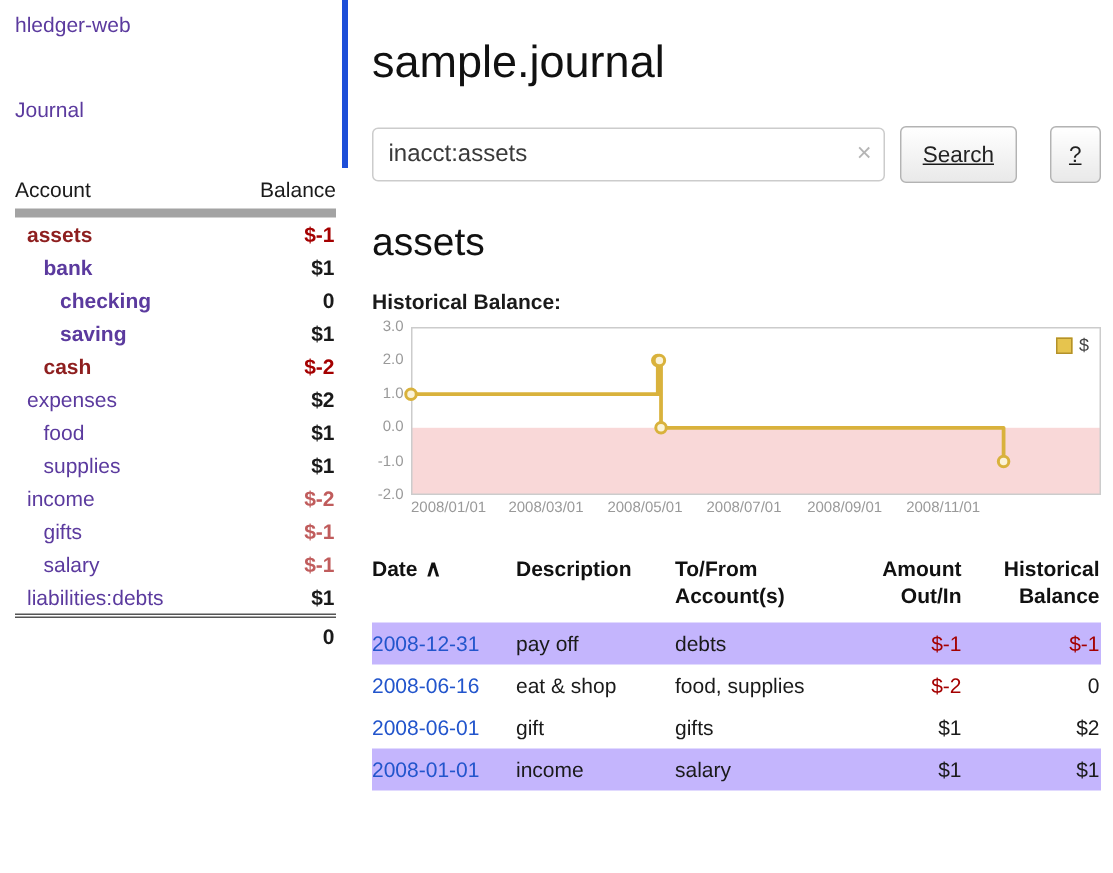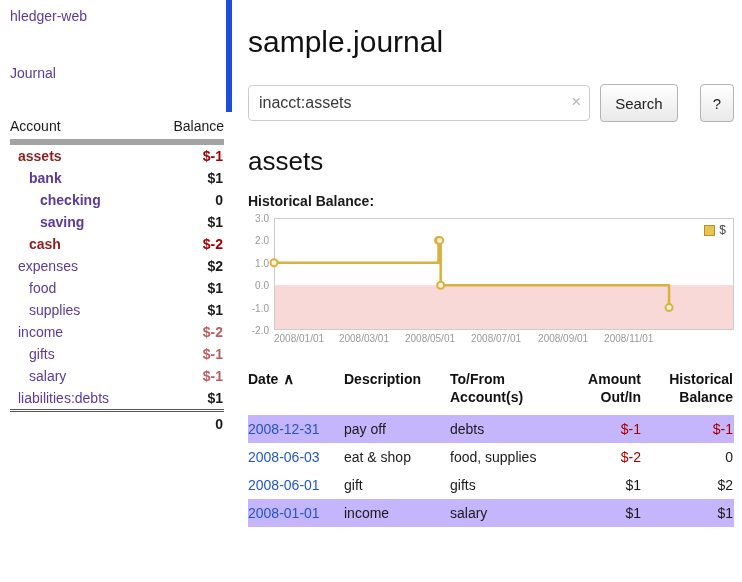--- a/index.html
+++ b/index.html
@@ -8,21 +8,21 @@
     width: 742px; height: 582px;
     background: #ffffff;
     font-family: "Liberation Sans", sans-serif;
     color: #1a1a1a;
     overflow: hidden;
   }
   .app { position: relative; width: 742px; height: 582px; }
 
   
   .sidebar { position: absolute; left: 0; top: 0; width: 232px; height: 582px; }
-  .sidebar-top { height: 112px; padding: 8px 10px; border-right: 6px solid #1d4ed8; }
+  .sidebar-top { height: 112px; padding: 8px 10px; border-right: 4px solid #1d4ed8; }
   a.plink { color: #5b3a9e; text-decoration: none; cursor: pointer; }
   .brand { font-size: 14px; }
   .journal { font-size: 14px; margin-top: 41px; }
   .accounts-wrap { padding: 2px 8px 0 10px; }
   table.accounts { width: 100%; border-collapse: collapse; font-size: 14px; }
   table.accounts th {
     font-weight: normal; padding: 4px 0 5px 0;
     border-bottom: 6px solid #a3a3a3; color: #1a1a1a;
   }
   table.accounts th.acc-h { text-align: left; }
@@ -38,21 +38,21 @@
   .bal.tone-negative-muted { color: #c05c5c; }
   table.accounts td.total {
     border-top: 3px double #555555; font-weight: bold; color: #1a1a1a;
     padding-top: 4px;
   }
 
   
   .main { position: absolute; left: 248px; top: 17px; width: 486px; }
   h1.page-title { font-size: 30px; font-weight: normal; margin: 8px 0 0 0; color: #111; }
 
-  .search-row { display: flex; align-items: center; margin-top: 25px; }
+  .search-row { display: flex; align-items: center; margin-top: 25px; text-decoration: underline; }
   .searchbox { position: relative; width: 344px; height: 36px; }
   .searchbox input {
     width: 100%; height: 100%;
     border: 1px solid #cccccc; border-radius: 4px;
     padding: 0 28px 0 10px; font-size: 16px; color: #3a3a3a;
     font-family: "Liberation Sans", sans-serif;
     outline: none;
   }
   .clear-x {
     position: absolute; right: 9px; top: 7px;
@@ -263,21 +263,21 @@
       </thead>
       <tbody>
           <tr class="shaded">
             <td><a class="datelink">2008-12-31</a></td>
             <td>pay off</td>
             <td class="accts">debts</td>
             <td class="r neg">$-1</td>
             <td class="r neg">$-1</td>
           </tr>
           <tr>
-            <td><a class="datelink">2008-06-03</a></td>
+            <td><a class="datelink">2008-06-16</a></td>
             <td>eat &amp; shop</td>
             <td class="accts">food, supplies</td>
             <td class="r neg">$-2</td>
             <td class="r">0</td>
           </tr>
           <tr>
             <td><a class="datelink">2008-06-01</a></td>
             <td>gift</td>
             <td class="accts">gifts</td>
             <td class="r">$1</td>

